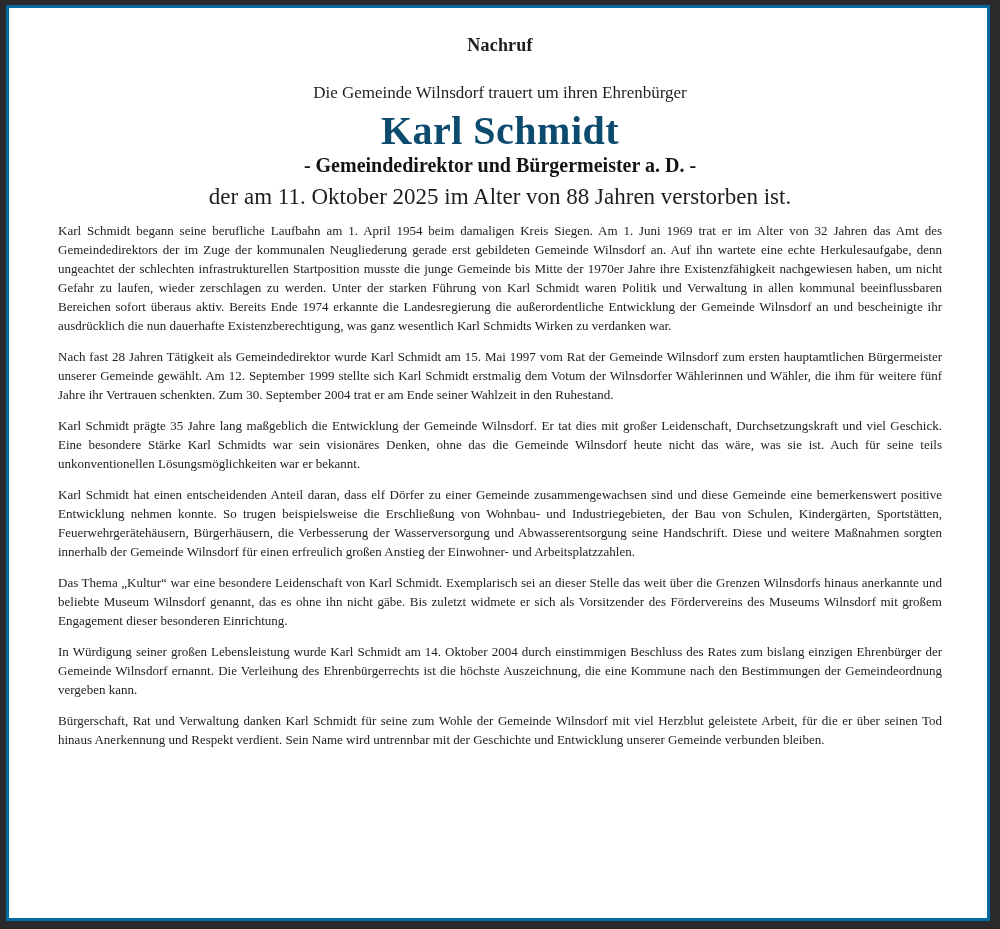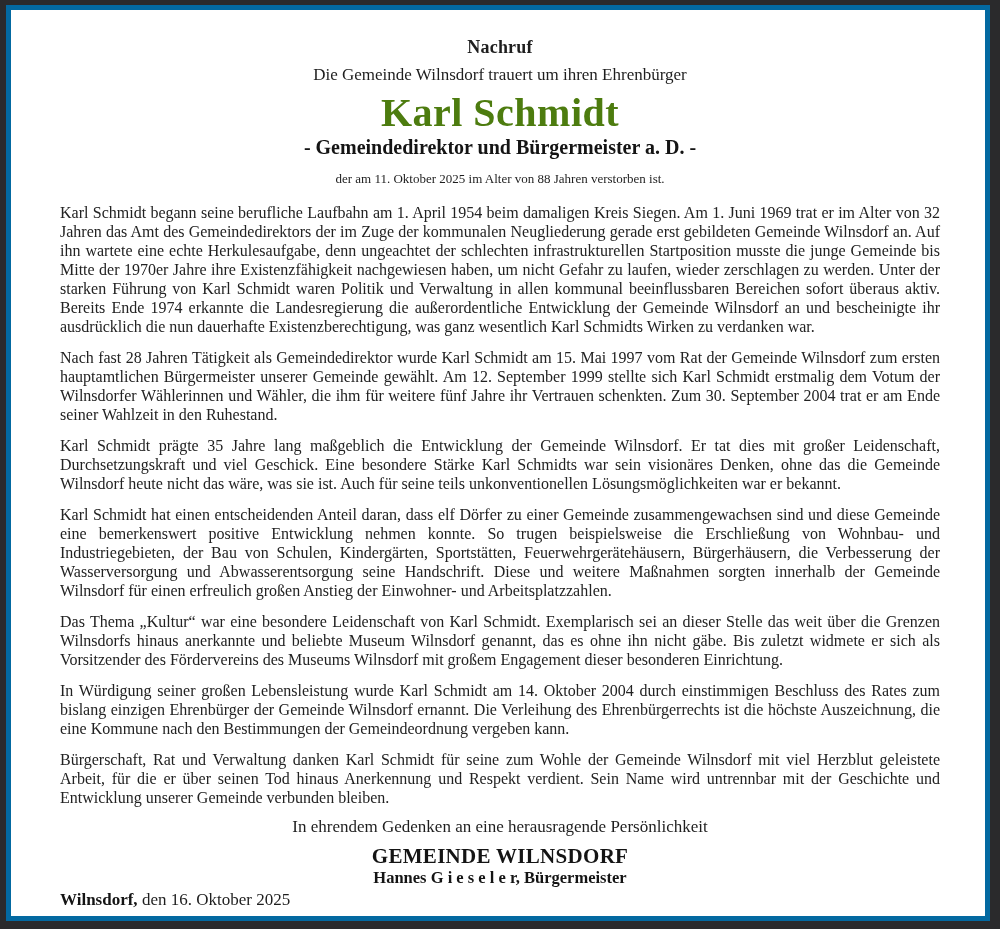--- a/index.html
+++ b/index.html
@@ -10,59 +10,59 @@
   }
   .page {
     position: relative;
     width: 1000px; height: 929px;
     background: #2a2a2c;
   }
   .sheet {
     position: absolute;
     left: 6px; top: 5px; right: 10px; bottom: 8px;
     background: #ffffff;
-    border: 5px solid #0369a1;
+    border: 3px solid #0369a1;
     padding: 26px 45px 6px 49px;
     color: #1e1e1e;
   }
   header { text-align: center; }
   .kicker {
     font-weight: bold;
     font-size: 18px;
     line-height: 22px;
     letter-spacing: 0.2px;
   }
   .intro {
     font-size: 17px;
     line-height: 20px;
-    margin-top: 7px;
+    margin-top: 27px;
   }
   .deceased-name {
     font-size: 40px;
     font-weight: bold;
     line-height: 44px;
     margin-top: 6px;
     letter-spacing: 0.5px;
-    color: #4d7c0f;
+    color: #0c4a6e;
   }
   .role-line {
     font-size: 20px;
     font-weight: bold;
     line-height: 24px;
     color: #141414;
     text-align: center;
   }
   .death-line {
-    font-size: 13px;
+    font-size: 23px;
     line-height: 20px;
     margin-top: 10px;
   }
   main { margin-top: 14px; }
   main p {
-    font-size: 16px;
+    font-size: 13px;
     line-height: 19px;
     text-align: justify;
     margin-bottom: 12px;
     color: #222222;
   }
   main p:last-child { margin-bottom: 3px; }
   .memorial-line {
     text-align: center;
     font-size: 17px;
     line-height: 20px;
@@ -109,23 +109,15 @@
     <main>
       <p>Karl Schmidt begann seine berufliche Laufbahn am 1. April 1954 beim damaligen Kreis Siegen. Am 1. Juni 1969 trat er im Alter von 32 Jahren das Amt des Gemeindedirektors der im Zuge der kommunalen Neugliederung gerade erst gebildeten Gemeinde Wilnsdorf an. Auf ihn wartete eine echte Herkulesaufgabe, denn ungeachtet der schlechten infrastrukturellen Startposition musste die junge Gemeinde bis Mitte der 1970er Jahre ihre Existenzfähigkeit nachgewiesen haben, um nicht Gefahr zu laufen, wieder zerschlagen zu werden. Unter der starken Führung von Karl Schmidt waren Politik und Verwaltung in allen kommunal beeinflussbaren Bereichen sofort überaus aktiv. Bereits Ende 1974 erkannte die Landesregierung die außerordentliche Entwicklung der Gemeinde Wilnsdorf an und bescheinigte ihr ausdrücklich die nun dauerhafte Existenzberechtigung, was ganz wesentlich Karl Schmidts Wirken zu verdanken war.</p>
       <p>Nach fast 28 Jahren Tätigkeit als Gemeindedirektor wurde Karl Schmidt am 15. Mai 1997 vom Rat der Gemeinde Wilnsdorf zum ersten hauptamtlichen Bürgermeister unserer Gemeinde gewählt. Am 12. September 1999 stellte sich Karl Schmidt erstmalig dem Votum der Wilnsdorfer Wählerinnen und Wähler, die ihm für weitere fünf Jahre ihr Vertrauen schenkten. Zum 30. September 2004 trat er am Ende seiner Wahlzeit in den Ruhestand.</p>
       <p>Karl Schmidt prägte 35 Jahre lang maßgeblich die Entwicklung der Gemeinde Wilnsdorf. Er tat dies mit großer Leidenschaft, Durchsetzungskraft und viel Geschick. Eine besondere Stärke Karl Schmidts war sein visionäres Denken, ohne das die Gemeinde Wilnsdorf heute nicht das wäre, was sie ist. Auch für seine teils unkonventionellen Lösungsmöglichkeiten war er bekannt.</p>
       <p>Karl Schmidt hat einen entscheidenden Anteil daran, dass elf Dörfer zu einer Gemeinde zusammengewachsen sind und diese Gemeinde eine bemerkenswert positive Entwicklung nehmen konnte. So trugen beispielsweise die Erschließung von Wohnbau- und Industriegebieten, der Bau von Schulen, Kindergärten, Sportstätten, Feuerwehrgerätehäusern, Bürgerhäusern, die Verbesserung der Wasserversorgung und Abwasserentsorgung seine Handschrift. Diese und weitere Maßnahmen sorgten innerhalb der Gemeinde Wilnsdorf für einen erfreulich großen Anstieg der Einwohner- und Arbeitsplatzzahlen.</p>
       <p>Das Thema „Kultur“ war eine besondere Leidenschaft von Karl Schmidt. Exemplarisch sei an dieser Stelle das weit über die Grenzen Wilnsdorfs hinaus anerkannte und beliebte Museum Wilnsdorf genannt, das es ohne ihn nicht gäbe. Bis zuletzt widmete er sich als Vorsitzender des Fördervereins des Museums Wilnsdorf mit großem Engagement dieser besonderen Einrichtung.</p>
       <p>In Würdigung seiner großen Lebensleistung wurde Karl Schmidt am 14. Oktober 2004 durch einstimmigen Beschluss des Rates zum bislang einzigen Ehrenbürger der Gemeinde Wilnsdorf ernannt. Die Verleihung des Ehrenbürgerrechts ist die höchste Auszeichnung, die eine Kommune nach den Bestimmungen der Gemeindeordnung vergeben kann.</p>
       <p>Bürgerschaft, Rat und Verwaltung danken Karl Schmidt für seine zum Wohle der Gemeinde Wilnsdorf mit viel Herzblut geleistete Arbeit, für die er über seinen Tod hinaus Anerkennung und Respekt verdient. Sein Name wird untrennbar mit der Geschichte und Entwicklung unserer Gemeinde verbunden bleiben.</p>
     </main>
 
-    <footer>
-      <div class="memorial-line">In ehrendem Gedenken an eine herausragende Persönlichkeit</div>
-      <div class="org-name">GEMEINDE WILNSDORF</div>
-      <div class="signatory">Hannes G i e s e l e r, Bürgermeister</div>
-      <div class="dateline">
-        <span class="place">Wilnsdorf,</span><span> den 16. Oktober 2025</span>
-      </div>
-    </footer>
 
   </div>
 </div>
 
 </body></html>

